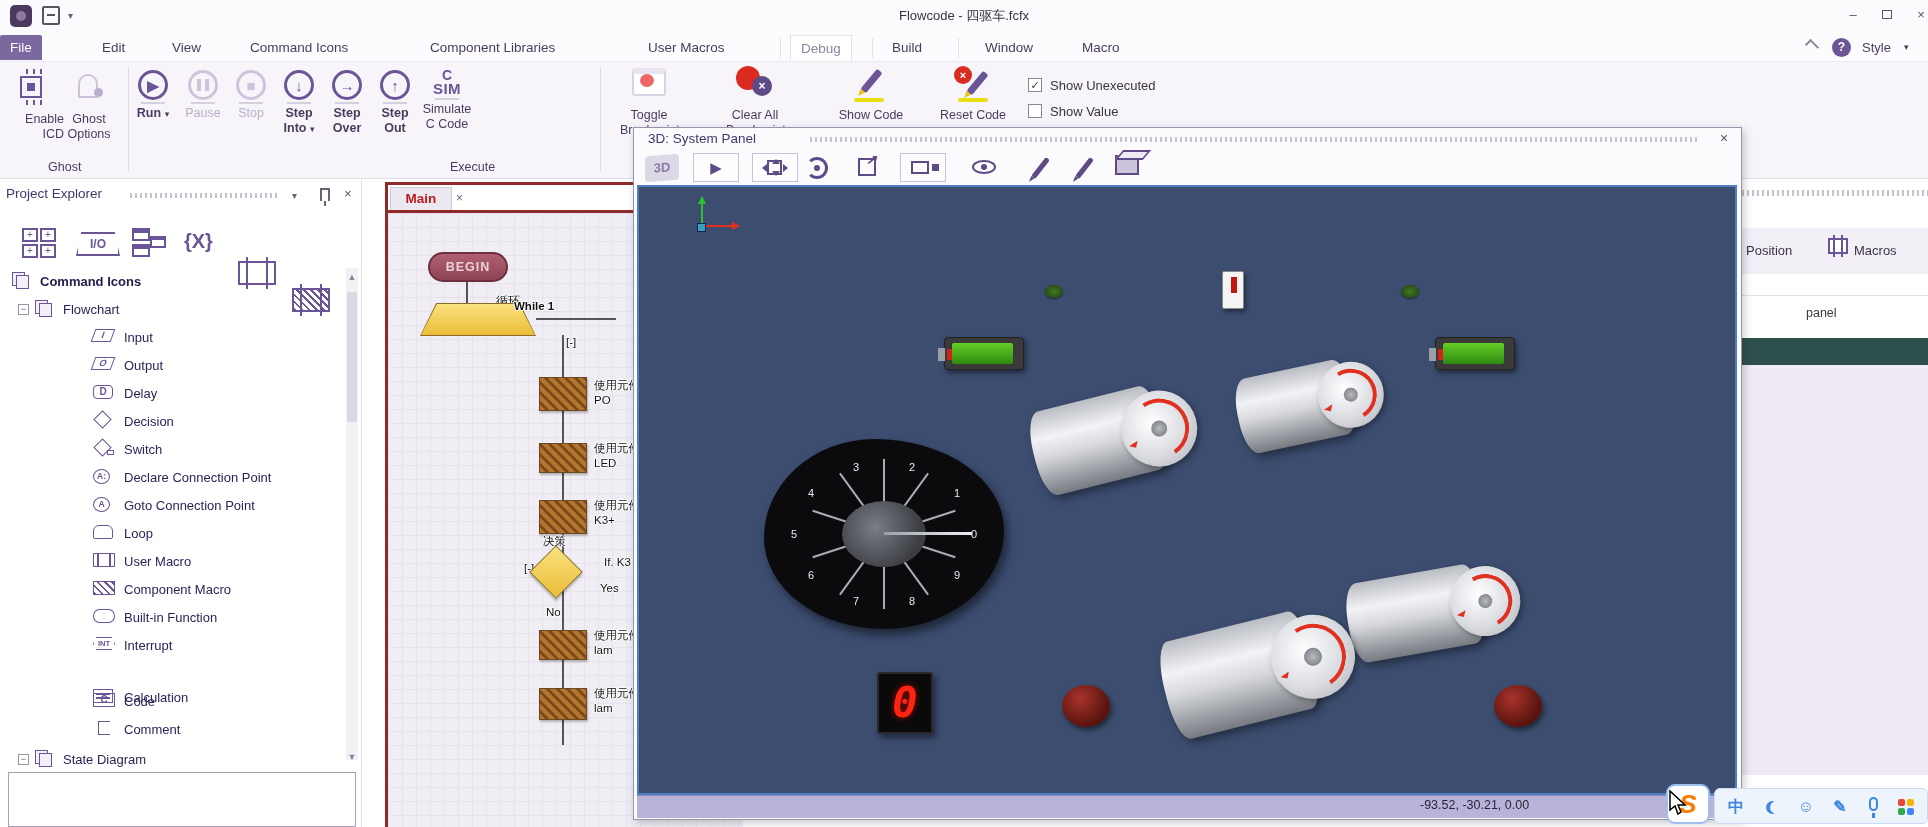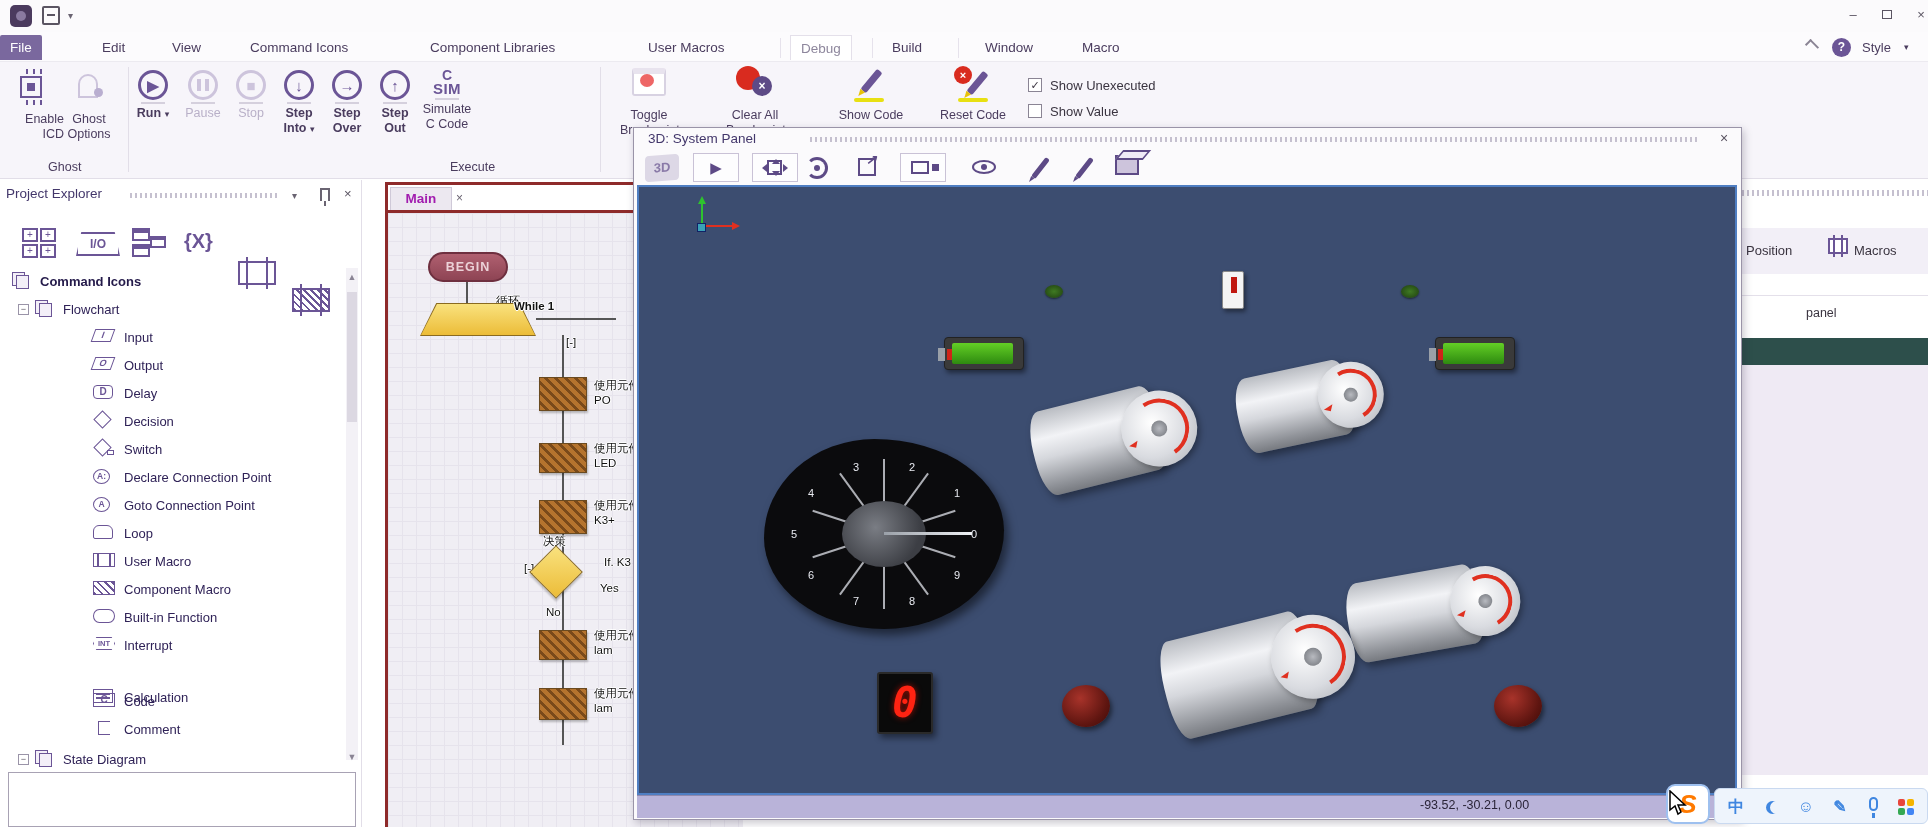--- a/index.html
+++ b/index.html
@@ -110,21 +110,21 @@
   #pe-scroll { left:346px; top:268px; width:12px; height:492px; background:#f3f1f6; }
   #pe-thumb { left:347px; top:292px; width:10px; height:130px; background:#dcd8e2; }
   .scroll-arrow { position:absolute; left:346px; font-size:9px; color:#8a8494; width:12px; text-align:center; }
   #pe-emptybox { left:8px; top:772px; width:348px; height:55px; background:#fff; border:1px solid #a8a2b4; }
 
   
   #editor { left:363px; top:180px; width:380px; height:647px; background:#fff; }
   #doc-topline { left:385px; top:182px; width:360px; height:3px; background:#8e2a2a; }
   #doc-vline { left:385px; top:182px; width:3px; height:645px; background:#8e2a2a; }
   #tab-main { left:390px; top:187px; width:62px; height:23px; background:#ece8f0; border:1px solid #cfc9d8; border-bottom:none; text-align:center; }
-  #tab-main b { font-size:13.5px; color:#a21caf; line-height:22px; }
+  #tab-main b { font-size:13.5px; color:#b91c1c; line-height:22px; }
   #tab-close { left:456px; top:191px; font-size:12px; color:#6a6472; }
   #tabline { left:388px; top:210px; width:355px; height:3px; background:#8e2a2a; }
   #canvas { left:388px; top:213px; width:355px; height:614px; background:#f0eef4;
     background-image:linear-gradient(#e6e3ec 1px,transparent 1px),linear-gradient(90deg,#e6e3ec 1px,transparent 1px);
     background-size:14px 14px; }
   .fc-line { position:absolute; background:#555; }
   #begin { left:428px; top:252px; width:80px; height:30px; border-radius:15px; border:2px solid #6e2f3f;
     background:linear-gradient(#b06070,#8e4454); color:#ecd2d8; font-weight:bold; font-size:12.5px;
     text-align:center; line-height:27px; letter-spacing:1px; }
   .outline-txt { font-size:12px; color:#111; text-shadow:-1px 0 #fff,1px 0 #fff,0 -1px #fff,0 1px #fff; }
@@ -229,20 +229,21 @@
 </style>
 </head>
 <body>
 
 <div id="stage">
 
   <div class="abs" id="titlebar">
     <div class="abs" id="app-icon"></div>
     <div class="abs" id="save-icon"></div>
     <div class="abs" id="qat-drop">▾</div>
+    <div class="abs" id="win-title">Flowcode - 四驱车.fcfx</div>
     <div class="abs winctl" id="btn-min">–</div>
     <div class="abs winctl" id="btn-max"><i></i></div>
     <div class="abs winctl" id="btn-close">×</div>
   </div>
 
   <div class="abs" id="menubar">
     <div class="menu-item file" style="left:0px;">File</div>
     <div class="menu-item" style="left:92px;">Edit</div>
     <div class="menu-item" style="left:162px;">View</div>
     <div class="menu-item" style="left:240px;">Command Icons</div>

